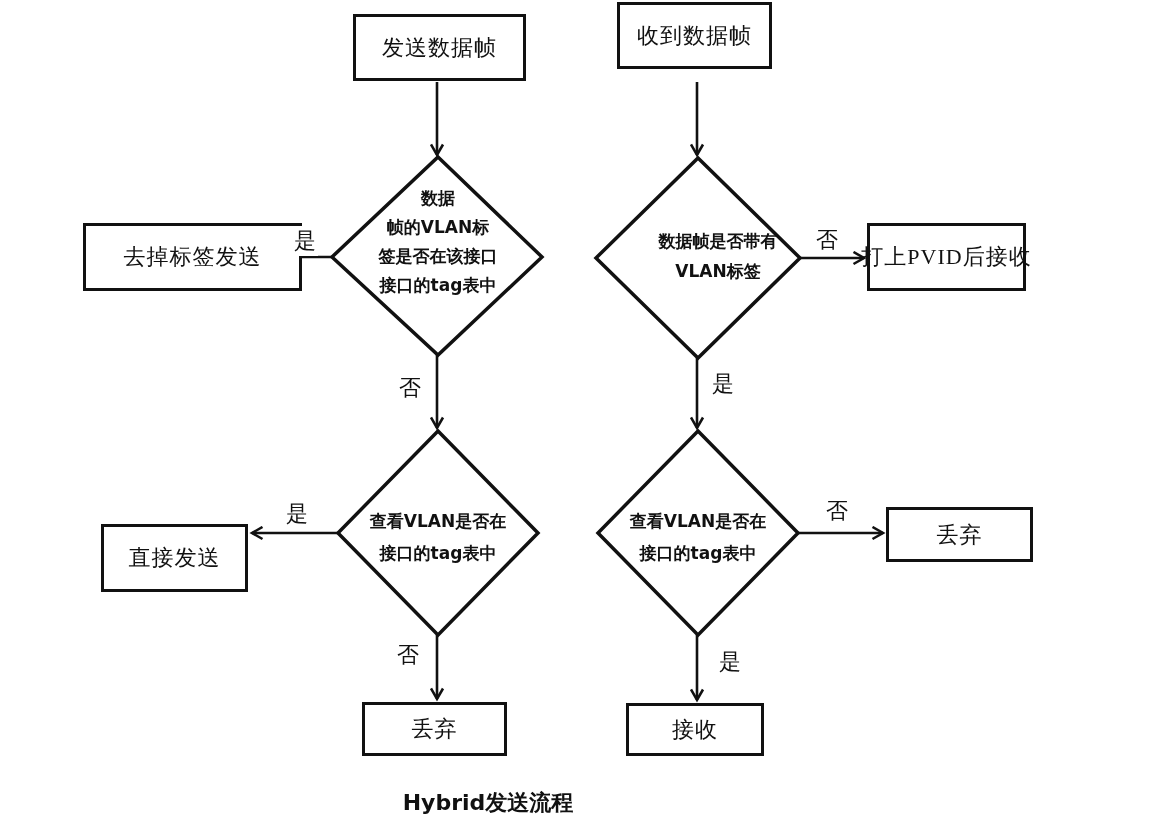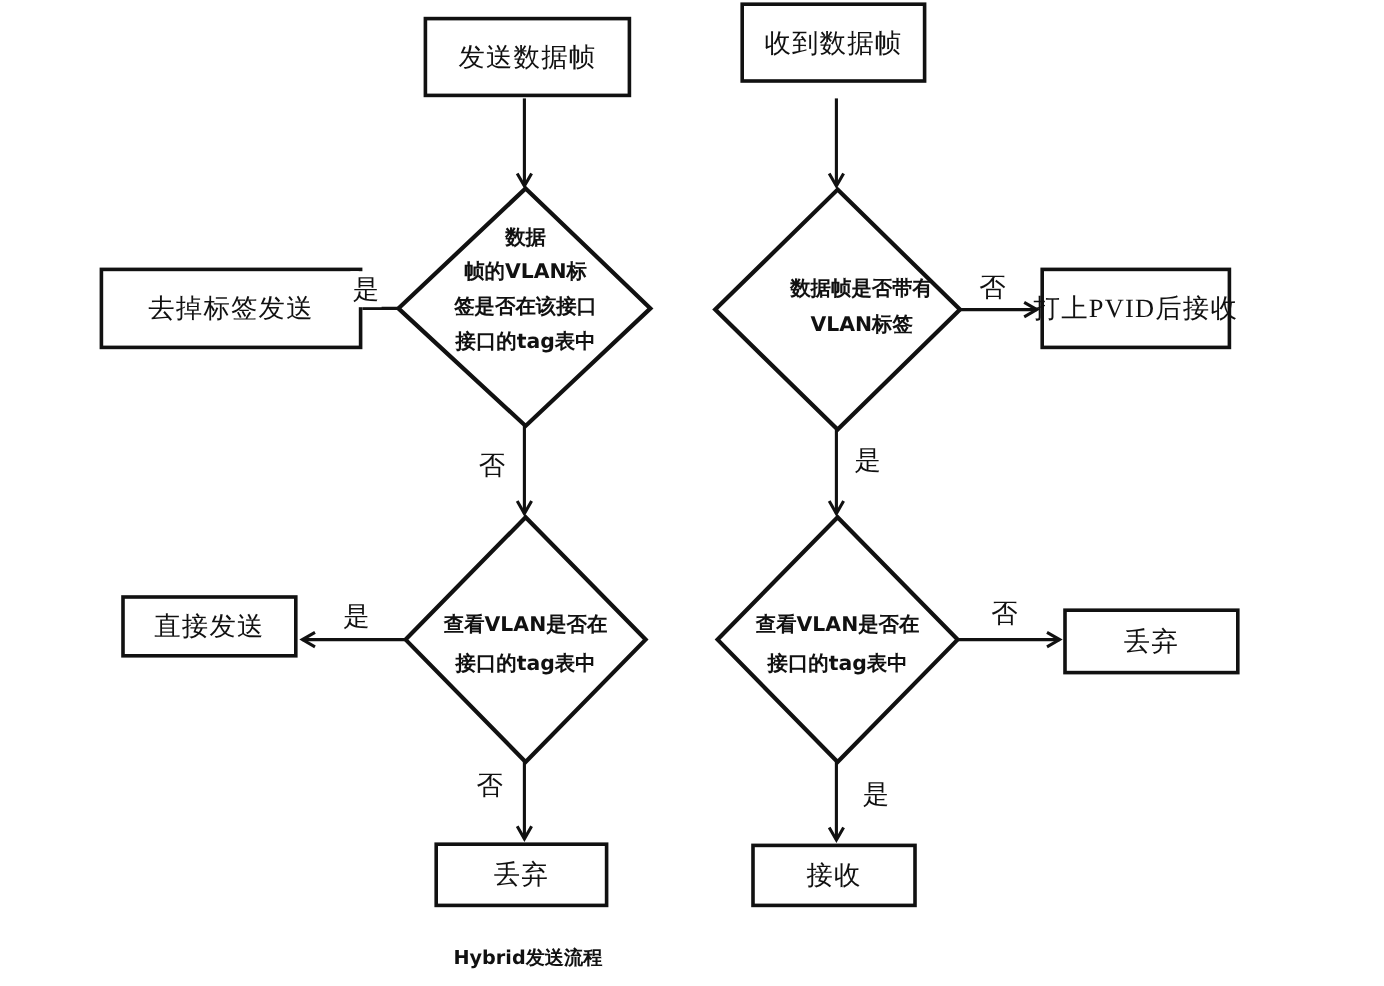--- a/index.html
+++ b/index.html
@@ -40,22 +40,23 @@
     font-family: "Liberation Serif", "DejaVu Serif", serif;
     font-size: 22px;
     background: #ffffff;
     padding: 0 2px;
   }
   .caption {
     position: absolute;
     transform: translateX(-50%);
     font-family: "DejaVu Sans", sans-serif;
     font-weight: 700;
-    font-size: 16px;
+    font-size: 22px;
     white-space: nowrap;
+    margin-left: 48px;
   }
 </style>
 </head>
 <body>
 
 <div id="stage">
 
   <svg id="wires" viewBox="0 0 1153 822" xmlns="http://www.w3.org/2000/svg">
     <defs>
       <marker id="arrow" viewBox="0 0 10 10" refX="8" refY="5" markerWidth="15" markerHeight="15" orient="auto" markerUnits="userSpaceOnUse">
@@ -79,21 +80,21 @@
     <path d="M800,258 H864" fill="none" stroke="#111111" stroke-width="2.6" marker-end="url(#arrow)"></path>
     <path d="M697,358 V428" fill="none" stroke="#111111" stroke-width="2.6" marker-end="url(#arrow)"></path>
     <path d="M798,533 H883" fill="none" stroke="#111111" stroke-width="2.6" marker-end="url(#arrow)"></path>
     <path d="M697,635 V700" fill="none" stroke="#111111" stroke-width="2.6" marker-end="url(#arrow)"></path>
   </svg>
 
   <div class="box" style="left:353px; top:14px; width:173px; height:67px;">发送数据帧</div>
 
   <div class="box" style="left:83px; top:223px; width:219px; height:68px;">去掉标签发送</div>
 
-  <div class="box" style="left:101px; top:496px; width:147px; height:52px;">直接发送</div>
+  <div class="box" style="left:101px; top:524px; width:147px; height:68px;">直接发送</div>
 
   <div class="box" style="left:362px; top:702px; width:145px; height:54px;">丢弃</div>
 
   <div class="dtext" style="left:318px; top:184px; width:240px; line-height:29px;">
     <div>数据</div>
     <div>帧的VLAN标</div>
     <div>签是否在该接口</div>
     <div>接口的tag表中</div>
   </div>
 

